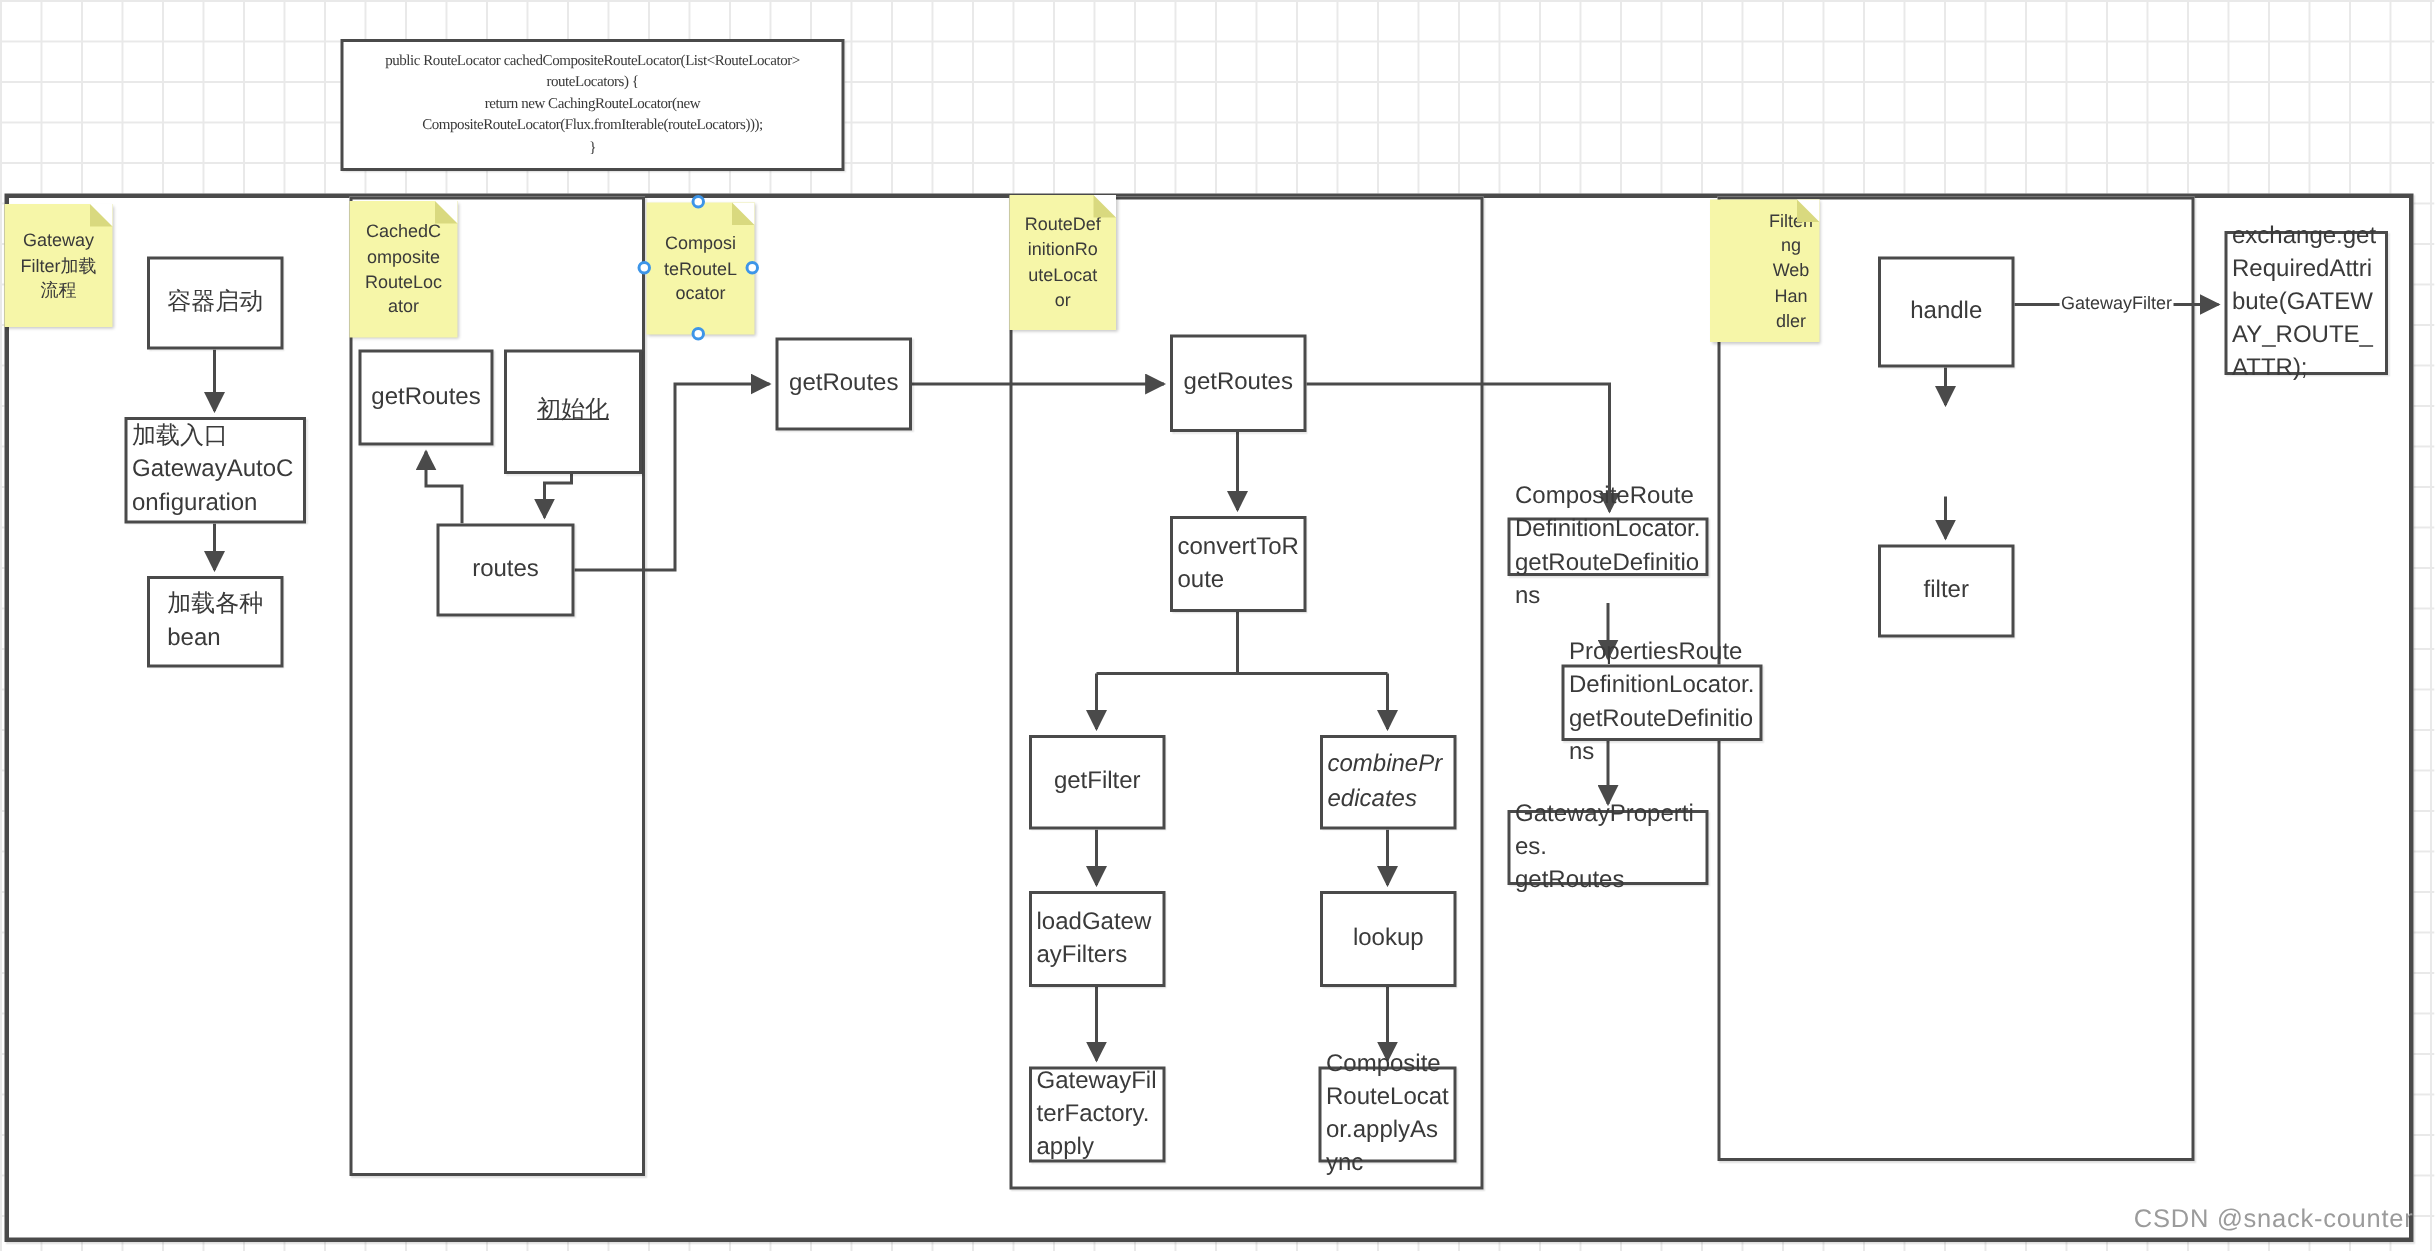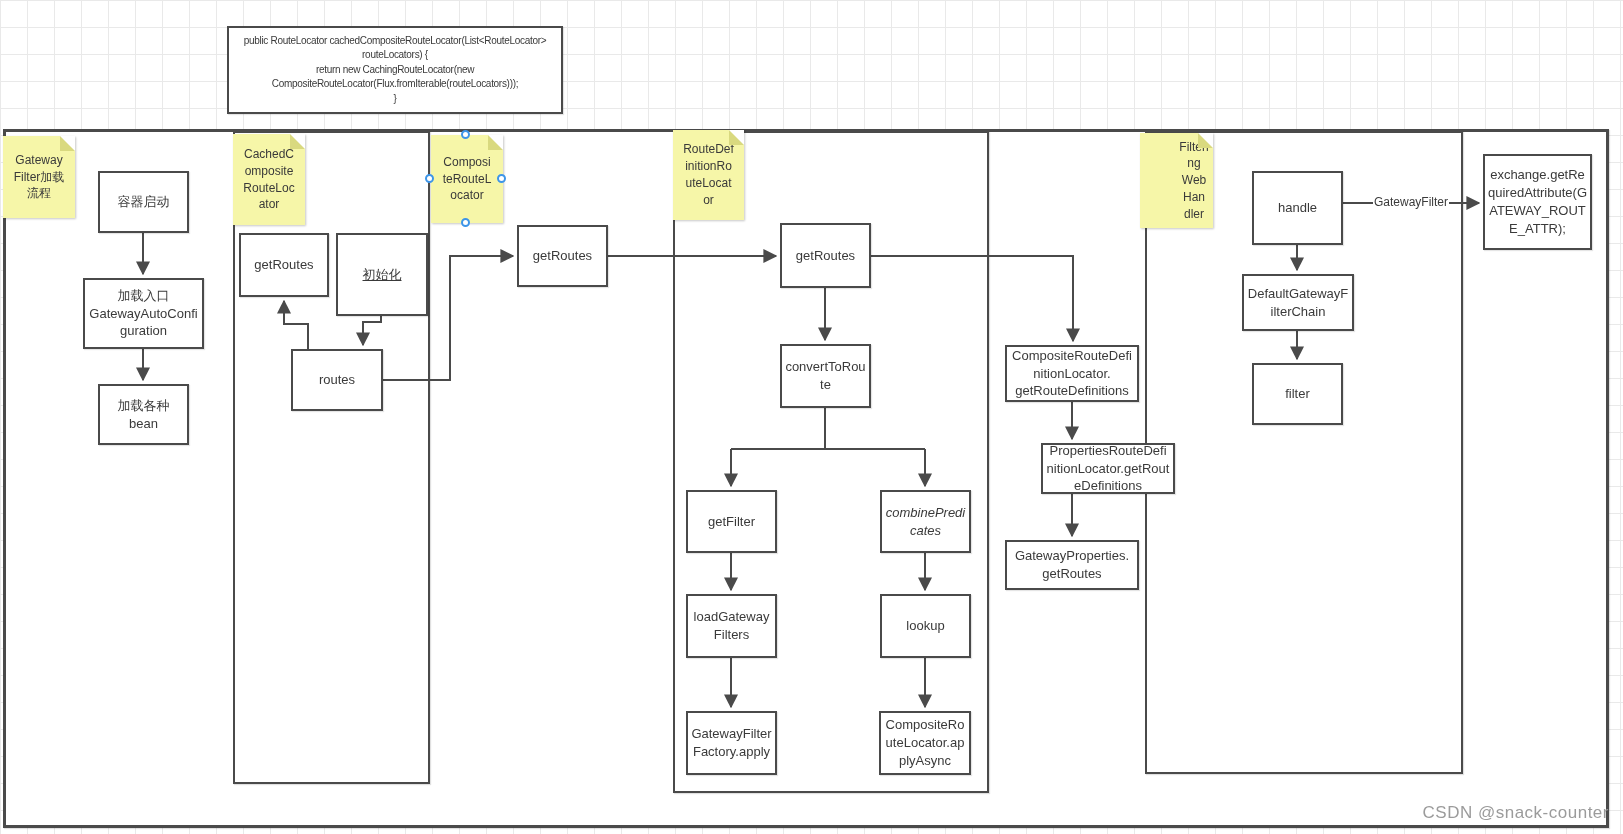--- a/index.html
+++ b/index.html
@@ -15,30 +15,30 @@
   .container-rect {
     position:absolute; box-sizing:border-box; background:#fff;
     border:2px solid #4a4a4a; box-shadow:1px 1px 1px rgba(0,0,0,0.12); z-index:1;
   }
   .outer { border-width:3px; }
   .connectors { position:absolute; left:0; top:0; z-index:2; }
   .node {
     position:absolute; box-sizing:border-box; background:#fff;
     border:2px solid #4a4a4a; box-shadow:1px 1px 1px rgba(0,0,0,0.10);
     display:flex; align-items:center; justify-content:center;
-    text-align:center; font-size:13px; line-height:1.38; z-index:3;
+    text-align:left; font-size:16px; line-height:1.38; z-index:3;
     padding:1px 3px;
   }
   .node span, .sticky span, .code-note span { white-space:pre-line; word-break:break-all; }
   .code-note {
     position:absolute; box-sizing:border-box; background:#fff;
     border:2px solid #4a4a4a; box-shadow:1px 1px 1px rgba(0,0,0,0.10);
     display:flex; align-items:center; justify-content:center;
     text-align:center; font-size:10px; line-height:1.45; letter-spacing:-0.3px;
-    z-index:3; padding:2px 4px;
+    z-index:3; padding:2px 4px;font-family:Liberation Serif, serif;
   }
   .code-note span { word-break:normal; }
   .sticky {
     position:absolute; box-sizing:border-box; background:#f6f6a8;
     box-shadow:1px 1px 2px rgba(0,0,0,0.22);
     display:flex; align-items:center; justify-content:center;
     text-align:center; font-size:12px; line-height:1.4; z-index:5; padding:4px;
   }
   .sticky .fold {
     position:absolute; top:0; right:0; width:0; height:0; border-style:solid;
@@ -152,37 +152,34 @@
   <div class="node" style="left:880px;top:594px;width:91px;height:64px;">
       <span>lookup</span>
     </div>
   <div class="node" style="left:686px;top:711px;width:91px;height:64px;">
       <span>GatewayFilterFactory.apply</span>
     </div>
   <div class="node" style="left:879px;top:711px;width:92px;height:64px;">
       <span>CompositeRouteLocator.applyAsync</span>
     </div>
 
-  <div class="node" style="left:1005px;top:345px;width:134px;height:57px;">
+  <div class="node" style="left:1005px;top:345px;width:134px;height:39px;">
       <span>CompositeRouteDefinitionLocator.
 getRouteDefinitions</span>
     </div>
   <div class="node" style="left:1005px;top:443px;width:134px;height:51px;margin-left:36px;">
       <span>PropertiesRouteDefinitionLocator.getRouteDefinitions</span>
     </div>
   <div class="node" style="left:1005px;top:540px;width:134px;height:50px;">
       <span>GatewayProperties.
 getRoutes</span>
     </div>
 
   <div class="node" style="left:1252px;top:171px;width:91px;height:74px;">
       <span>handle</span>
-    </div>
-  <div class="node" style="left:1242px;top:274px;width:112px;height:57px;">
-      <span>DefaultGatewayFilterChain</span>
     </div>
   <div class="node" style="left:1252px;top:363px;width:91px;height:62px;">
       <span>filter</span>
     </div>
 
   <div class="node" style="left:1483px;top:154px;width:109px;height:96px;">
       <span>exchange.getRequiredAttribute(GATEWAY_ROUTE_ATTR);</span>
     </div>
 
   <div class="edge-label" style="left:1373px;top:195px;">GatewayFilter</div>

